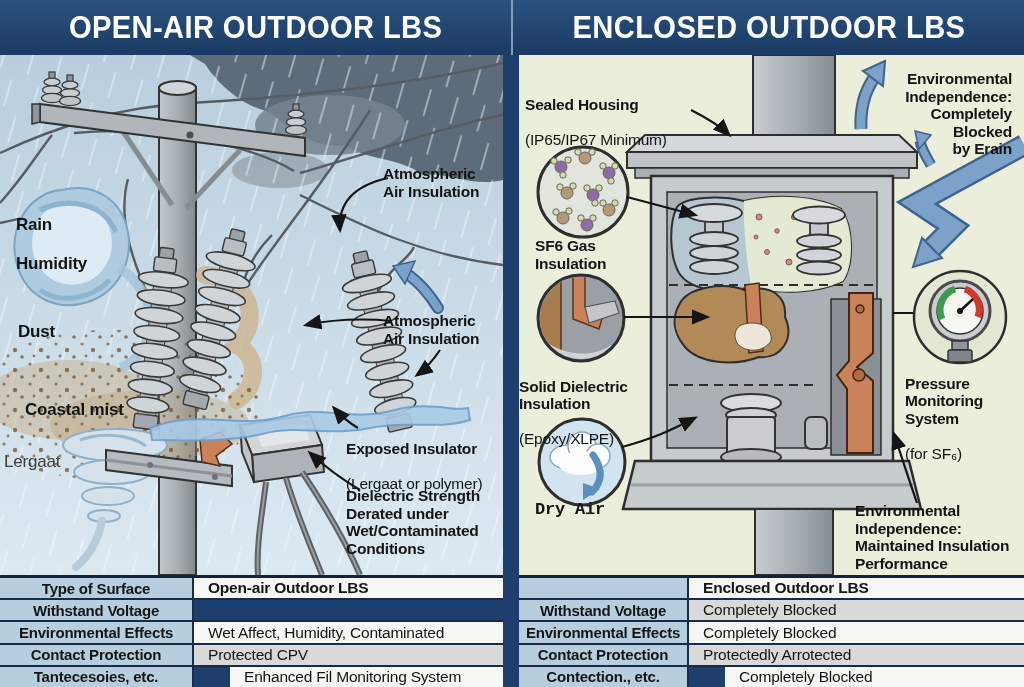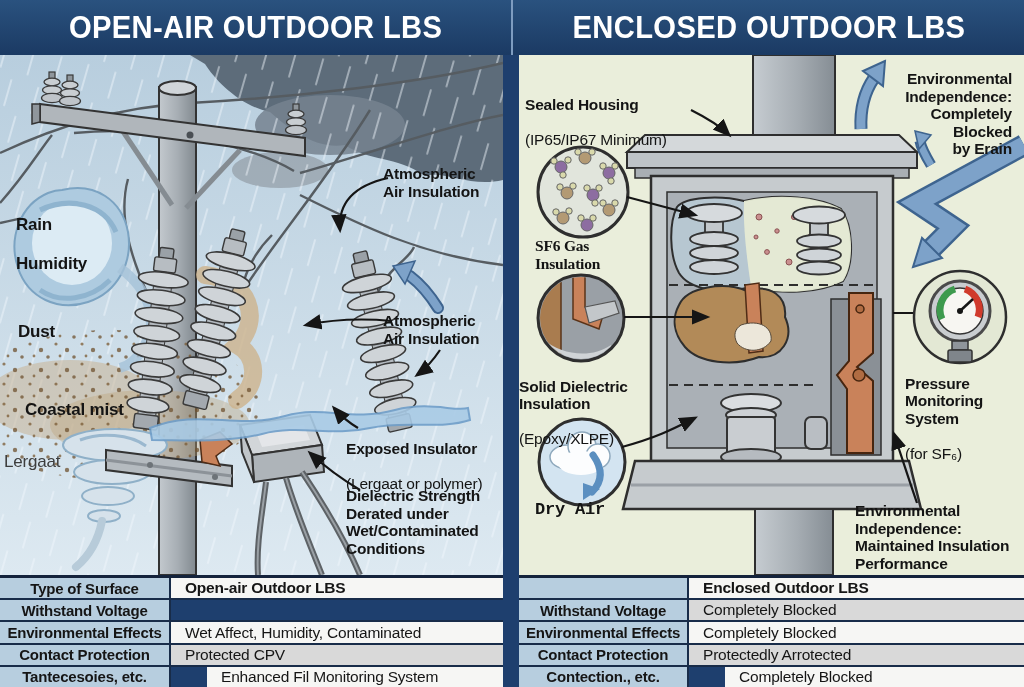--- a/index.html
+++ b/index.html
@@ -28,34 +28,34 @@
   .p-rainhum{left:16px;top:141px;width:100px;}
   .p-dust{left:18px;top:267px;width:76px;}
   .p-coastal{left:25px;top:345px;width:135px;}
   .p-lergaat{left:4px;top:397px;width:95px;}
   .p-atm1{left:383px;top:110px;width:112px;}
   .p-atm2{left:383px;top:257px;width:112px;}
   .p-exposed{left:346px;top:367px;width:158px;}
   .p-dielec{left:346px;top:432px;width:150px;}
   
   .p-sealed{left:6px;top:23px;width:160px;}
-  .p-sf6{left:16px;top:182px;width:100px;font-family:Liberation Serif, serif;}
+  .p-sf6{left:16px;top:182px;width:100px;}
   .p-solid{left:0px;top:305px;width:128px;}
   .p-dry{left:16px;top:445px;width:100px;font-family:Liberation Mono, monospace;}
   .p-envtop{left:361px;top:15px;width:132px;}
   .p-press{left:386px;top:302px;width:120px;}
   .p-envbot{left:336px;top:447px;width:166px;}
   
   .ctable{position:absolute;top:575px;height:112px;border-top:3px solid #14233c;box-sizing:border-box;
           display:flex;flex-direction:column;}
   .ct-l{left:0;width:503px;}
   .ct-r{left:519px;width:505px;}
   .trow{flex:1;display:flex;border-bottom:2px solid #182c49;box-sizing:border-box;min-height:0;}
   .trow:last-child{border-bottom:none;gap:36px;}
-  .tlabel{width:171px;background:#b7cedf;display:flex;align-items:center;justify-content:center;
+  .tlabel{width:194px;background:#b7cedf;display:flex;align-items:center;justify-content:center;
           font-weight:bold;font-size:15px;border-right:2px solid #182c49;box-sizing:border-box;letter-spacing:-0.2px;}
   .ct-r .tlabel{width:170px;}
   .tval{flex:1;display:flex;align-items:center;padding-left:14px;font-size:15.5px;letter-spacing:-0.2px;}
   .trow:nth-child(odd) .tval{background:#f6f6f4;}
   .trow:nth-child(even) .tval{background:#d9d9d9;}
   .trow.first .tval{font-weight:bold;}
 </style>
 </head>
 <body>
 

